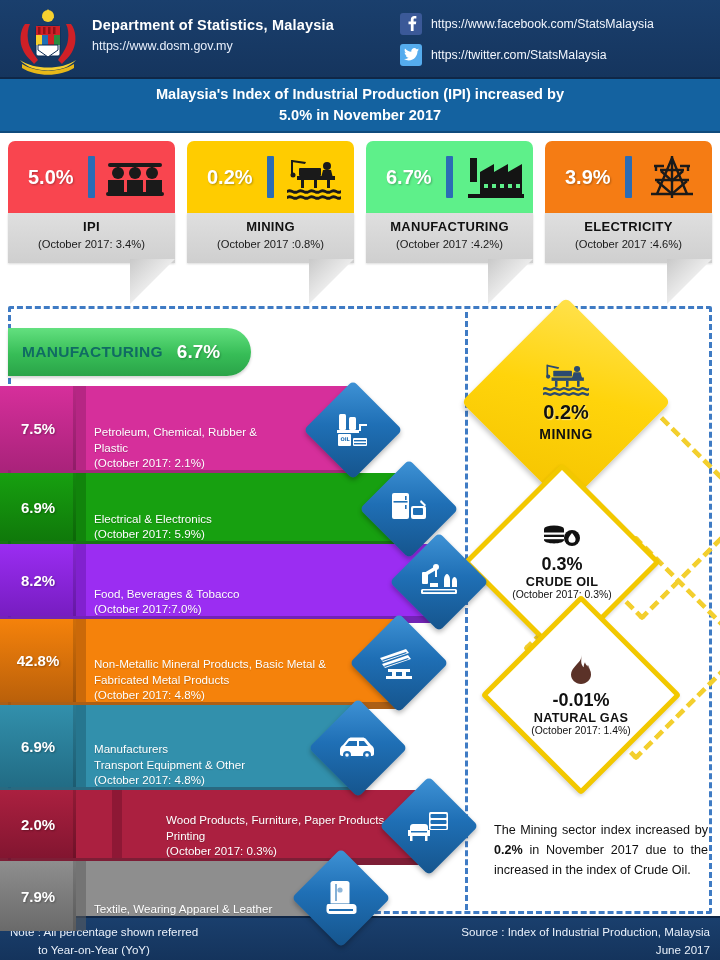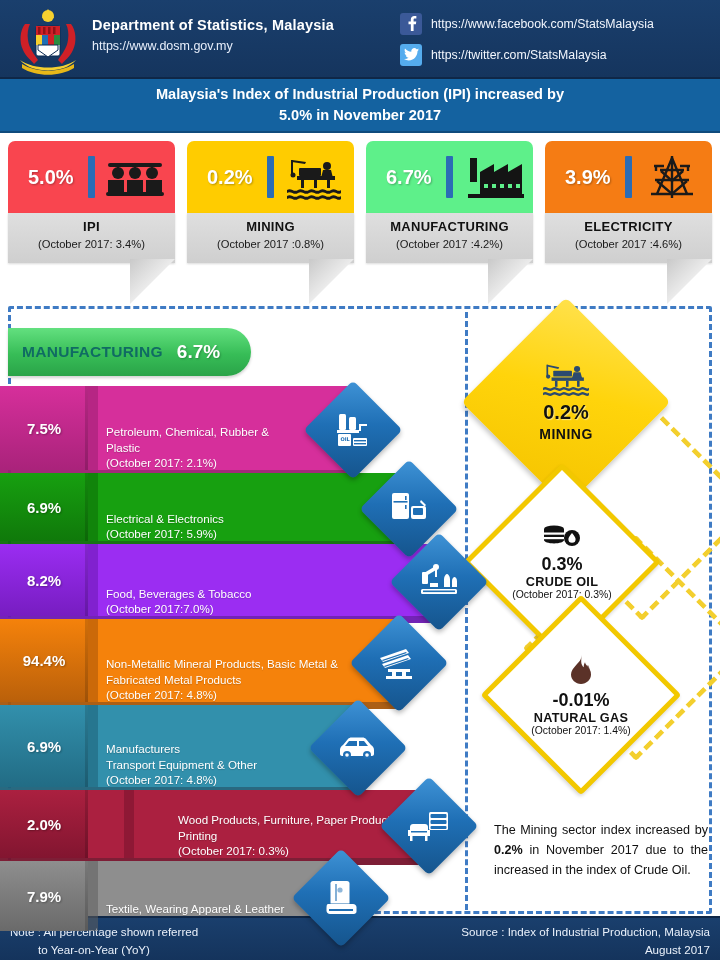--- a/index.html
+++ b/index.html
@@ -81,21 +81,21 @@
     display:flex;align-items:center;box-shadow:0 2px 3px rgba(0,0,0,.18);
   }
   .mfg-label{color:#106b63;font-size:15.5px;font-weight:bold;margin-left:14px;letter-spacing:.3px;}
   .mfg-val{color:#ffffff;font-size:19px;font-weight:bold;margin-left:14px;text-shadow:1px 1px 2px rgba(0,0,0,.25);}
 
   
   .bars{position:absolute;left:0;top:386px;width:470px;}
   .bar{position:relative;margin-bottom:3px;}
   .bar-body{position:relative;height:100%;display:flex;align-items:stretch;}
   .bar-pct{
-    width:88px;flex:0 0 auto;display:flex;align-items:center;justify-content:center;
+    width:76px;flex:0 0 auto;display:flex;align-items:center;justify-content:center;
     color:#fff;font-size:15px;font-weight:bold;text-shadow:1px 1px 2px rgba(0,0,0,.3);
     position:relative;z-index:3;
   }
   .bar-notch{
     width:10px;flex:0 0 auto;position:relative;z-index:3;
   }
   .bar-txt{
     flex:1;display:flex;flex-direction:column;justify-content:flex-end;
     padding-left:8px;padding-right:6px;color:#ffffff;
   }
@@ -418,21 +418,21 @@
               </g>
               <g fill="#1f6fb5">
                 <rect x="5" y="27.5" width="32" height="1.6"></rect>
               </g>
             </svg>
           </span>
         </div>
       </div>
       <div class="bar" style="height: 83px; width: 398px;">
         <div class="bar-body" style="height:83px;background:#f5820b;">
-          <div class="bar-pct" style="background:linear-gradient(180deg,#f5820b 0%,#a8560a 130%);box-shadow:inset -3px 0 0 rgba(0,0,0,.15);">94.4%</div>
+          <div class="bar-pct" style="background:linear-gradient(180deg,#f5820b 0%,#a8560a 130%);box-shadow:inset -3px 0 0 rgba(0,0,0,.15);">42.8%</div>
           <div class="bar-notch" style="background:#a8560a;opacity:.55;"></div>
           <div class="bar-txt">
             <div class="bar-l1">Non-Metallic Mineral Products, Basic Metal &amp;</div>
             <div class="bar-l1">Fabricated Metal Products</div>
             <div class="bar-l2">(October  2017: 4.8%)</div>
           </div>
         </div>
         <div class="bar-shadow" style="background:#a8560a;"></div>
         <div class="dia" style="left:364px;top:8.5px;">
           <span>
@@ -607,17 +607,17 @@
     <span>The Mining sector index increased by </span><b>0.2%</b><span> in November 2017 due to the increased in the index of Crude Oil.</span>
   </div>
 
   <div class="footer">
     <div class="note">
       <span>Note : All percentage shown referred</span>
       <span class="ln2">to Year-on-Year (YoY)</span>
     </div>
     <div class="src">
       <span>Source : Index of Industrial Production, Malaysia</span><br>
-      <span>August 2017</span>
+      <span>June 2017</span>
     </div>
   </div>
 
 </div>
 
 </body></html>

